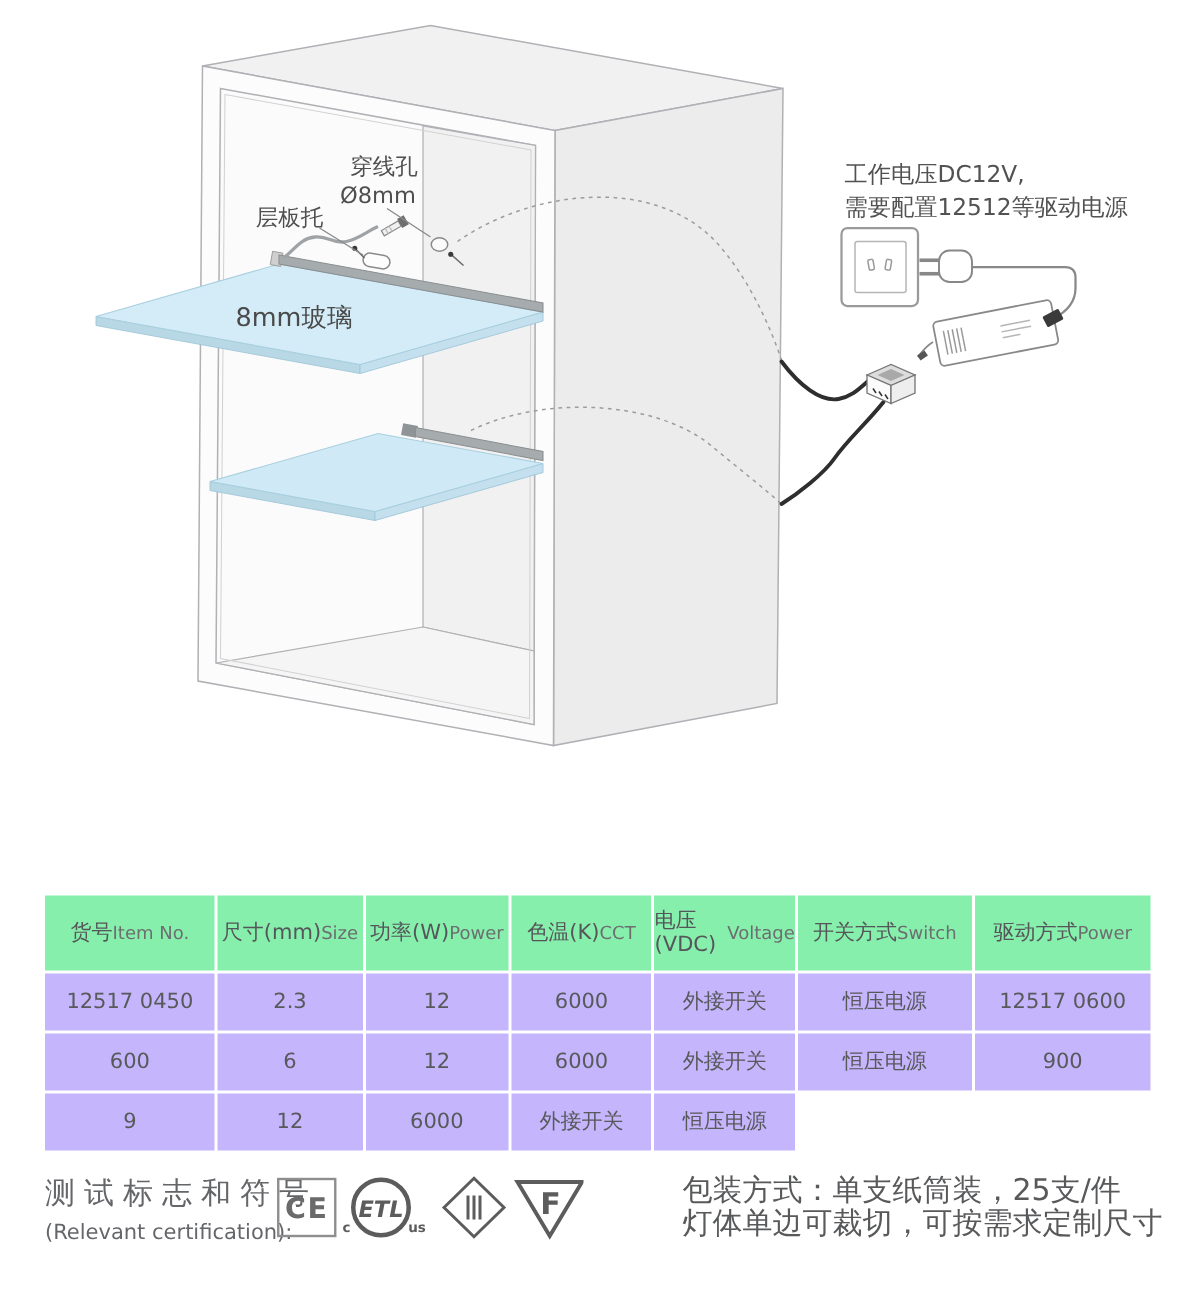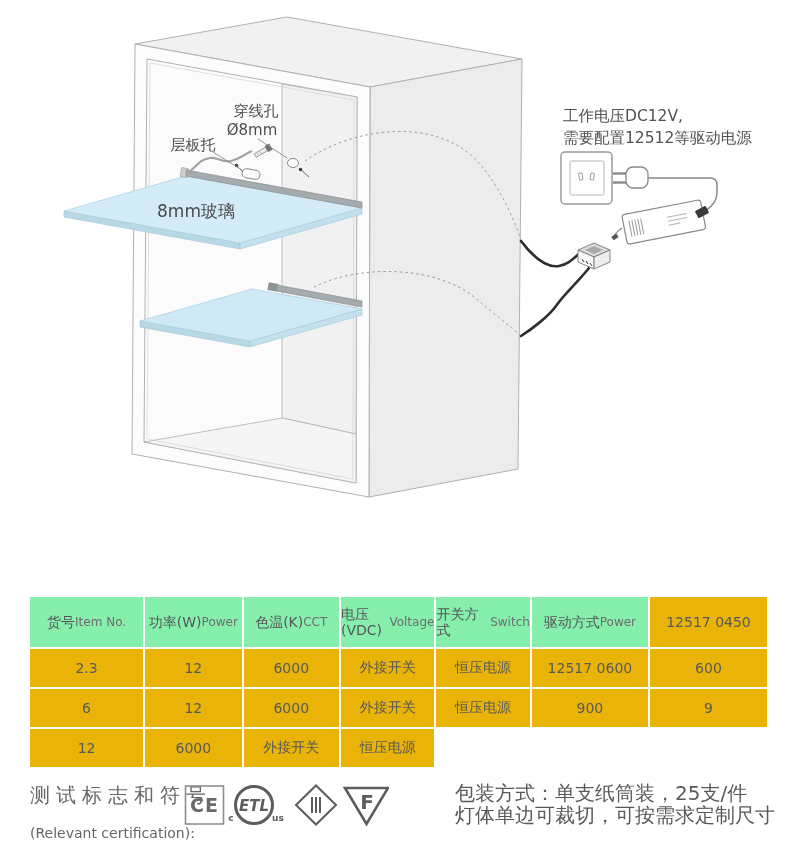--- a/index.html
+++ b/index.html
@@ -18,28 +18,28 @@
     grid-template-rows:50px 38px 38px 38px;
     gap:2px;background:#ffffff;
   }
   .spec-table .hcell{
     background:#86efac;display:flex;flex-direction:row;
     align-items:center;justify-content:center;line-height:1.15;
   }
   .hcell .h-zh{font-size:14px;color:#55565a;}
   .hcell .h-en{font-size:12px;color:#6d6e70;margin-top:1px;}
   .spec-table .cell{
-    background:#eab308;display:flex;align-items:center;justify-content:center;
+    background:#c4b5fd;display:flex;align-items:center;justify-content:center;
     font-size:14px;color:#58595b;
   }
 
   
   .cert-label{position:absolute;left:30px;top:782px;}
   .cert-label .zh{font-size:20px;letter-spacing:6px;color:#656669;}
-  .cert-label .en{font-size:14px;color:#656669;margin-top:16px;letter-spacing:0;}
+  .cert-label .en{font-size:14px;color:#656669;margin-top:5px;letter-spacing:0;}
   .cert-icons{position:absolute;left:184px;top:783px;}
   .packaging{position:absolute;left:455px;top:782px;font-size:20px;line-height:22px;color:#58595b;}
 </style>
 </head>
 <body>
 
 <svg class="illustration" width="790" height="580" viewBox="0 0 790 580">
 
   <g stroke="#b0b0b5" stroke-width="1">
     <polygon points="135,44 370,87 522,59 287,17" fill="#f1f1f1"></polygon>
@@ -162,20 +162,24 @@
     <text x="563" y="143" font-size="15.5" font-weight="500">需要配置12512等驱动电源</text>
   </g>
 </svg>
 
 <div class="spec-table">
   <div class="hcell">
     <div class="h-zh">货号</div>
     <div class="h-en">Item No.</div>
   </div>
   <div class="hcell">
+    <div class="h-zh">尺寸(mm)</div>
+    <div class="h-en">Size</div>
+  </div>
+  <div class="hcell">
     <div class="h-zh">功率(W)</div>
     <div class="h-en">Power</div>
   </div>
   <div class="hcell">
     <div class="h-zh">色温(K)</div>
     <div class="h-en">CCT</div>
   </div>
   <div class="hcell">
     <div class="h-zh">电压(VDC)</div>
     <div class="h-en">Voltage</div>

